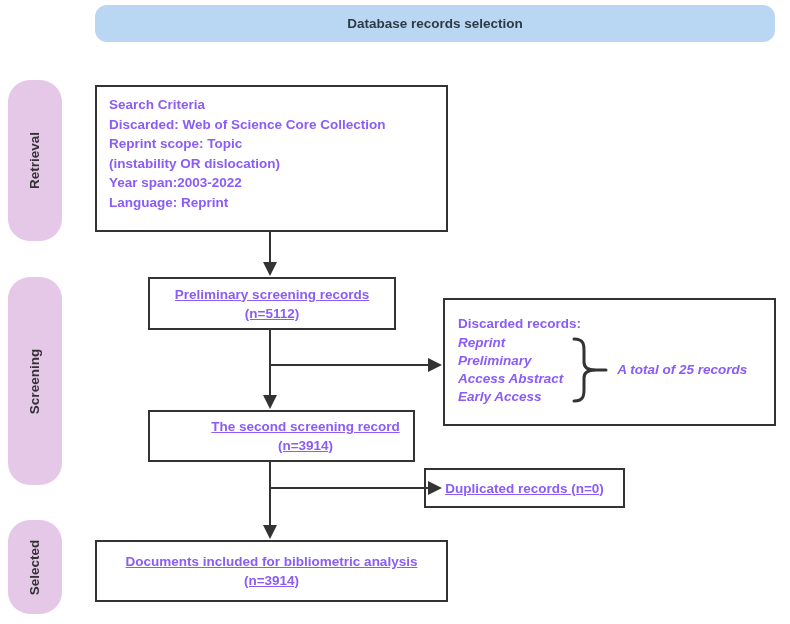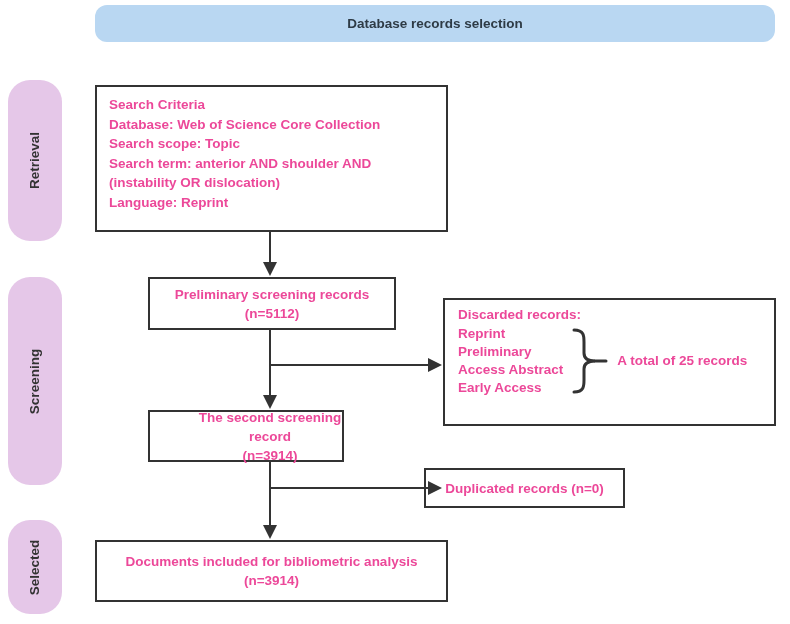--- a/index.html
+++ b/index.html
@@ -57,49 +57,51 @@
   #stage-selected  { top: 520px; height: 94px;  }
 
   
   .fbox {
     position: absolute;
     background: #ffffff;
     border: 2px solid #333333;
     box-sizing: border-box;
     font-weight: bold;
     font-size: 13.5px;
-    color: #ec4899;
+    color: #8b5cf6;
   }
   .fbox.centered {
     display: flex;
     flex-direction: column;
     align-items: center;
     justify-content: center;
     text-align: center;
     line-height: 19px;
+    text-decoration: underline;
   }
   #box-search {
     left: 95px; top: 85px; width: 353px; height: 147px;
     padding: 8px 10px 0 12px;
     line-height: 19.5px;
   }
   #box-preliminary { left: 148px; top: 277px; width: 248px; height: 53px; }
   #box-discarded {
     left: 443px; top: 298px; width: 333px; height: 128px;
-    padding: 6px 0 0 13px;
+    padding: 15px 0 0 13px;
     line-height: 18px;
   }
-  #box-second    { left: 148px; top: 410px; width: 196px; height: 52px; padding-left: 48px; }
+  #box-second    { left: 148px; top: 410px; width: 267px; height: 52px; padding-left: 48px; }
   #box-duplicated{ left: 424px; top: 468px; width: 201px; height: 40px; }
   #box-documents { left: 95px;  top: 540px; width: 353px; height: 62px; }
 
   .discard-row {
     display: flex;
     align-items: center;
     margin-top: 1px;
+    font-style: italic;
   }
   .discard-items { line-height: 18px; }
   .brace-wrap { margin-left: 6px; display: flex; align-items: center; }
   .discard-note { margin-left: 8px; white-space: nowrap; }
 
   
   #arrows {
     position: absolute;
     left: 0; top: 0;
     width: 790px; height: 624px;
@@ -120,24 +122,24 @@
   </div>
   <div class="stage" id="stage-screening">
     <span>Screening</span>
   </div>
   <div class="stage" id="stage-selected">
     <span>Selected</span>
   </div>
 
   <div class="fbox" id="box-search">
     <div>Search Criteria</div>
-    <div>Database: Web of Science Core Collection</div>
-    <div>Search scope: Topic</div>
-    <div>Search term: anterior AND shoulder AND</div>
+    <div>Discarded: Web of Science Core Collection</div>
+    <div>Reprint scope: Topic</div>
     <div>(instability OR dislocation)</div>
+    <div>Year span:2003-2022</div>
     <div>Language: Reprint</div>
   </div>
 
   <div class="fbox centered" id="box-preliminary">
     <div>Preliminary screening records</div>
     <div>(n=5112)</div>
   </div>
 
   <div class="fbox" id="box-discarded">
     <div>Discarded records:</div>

